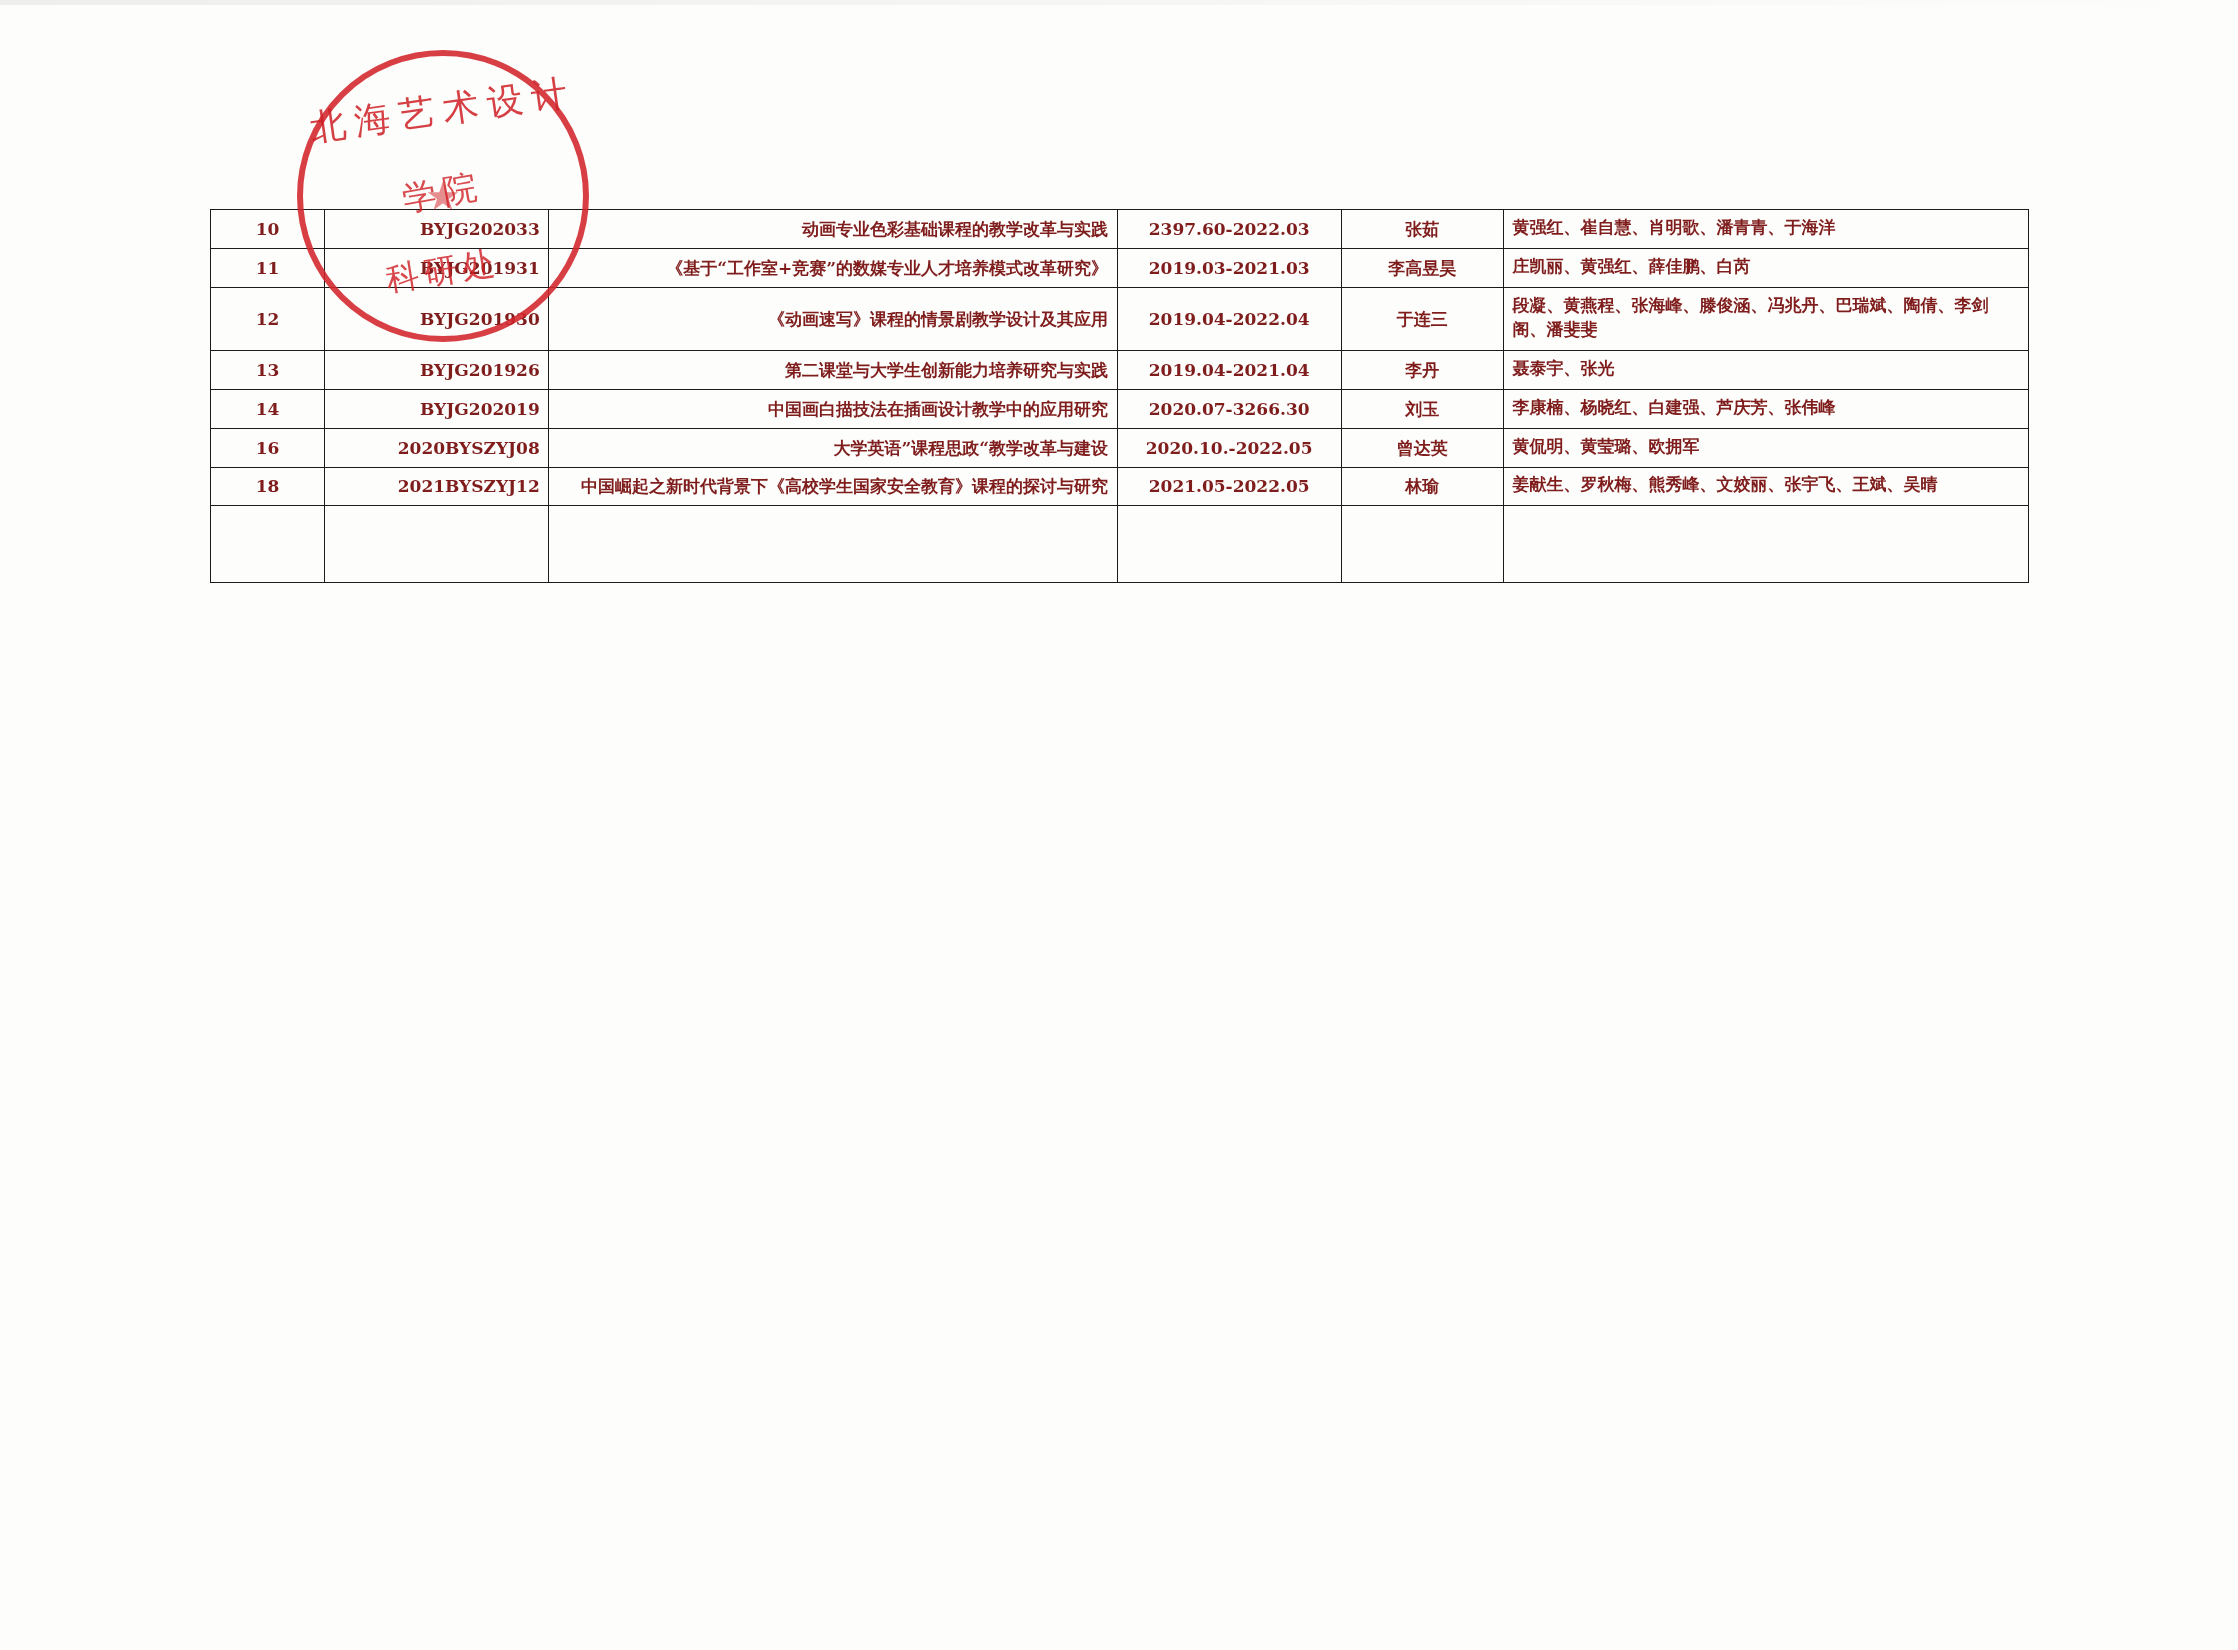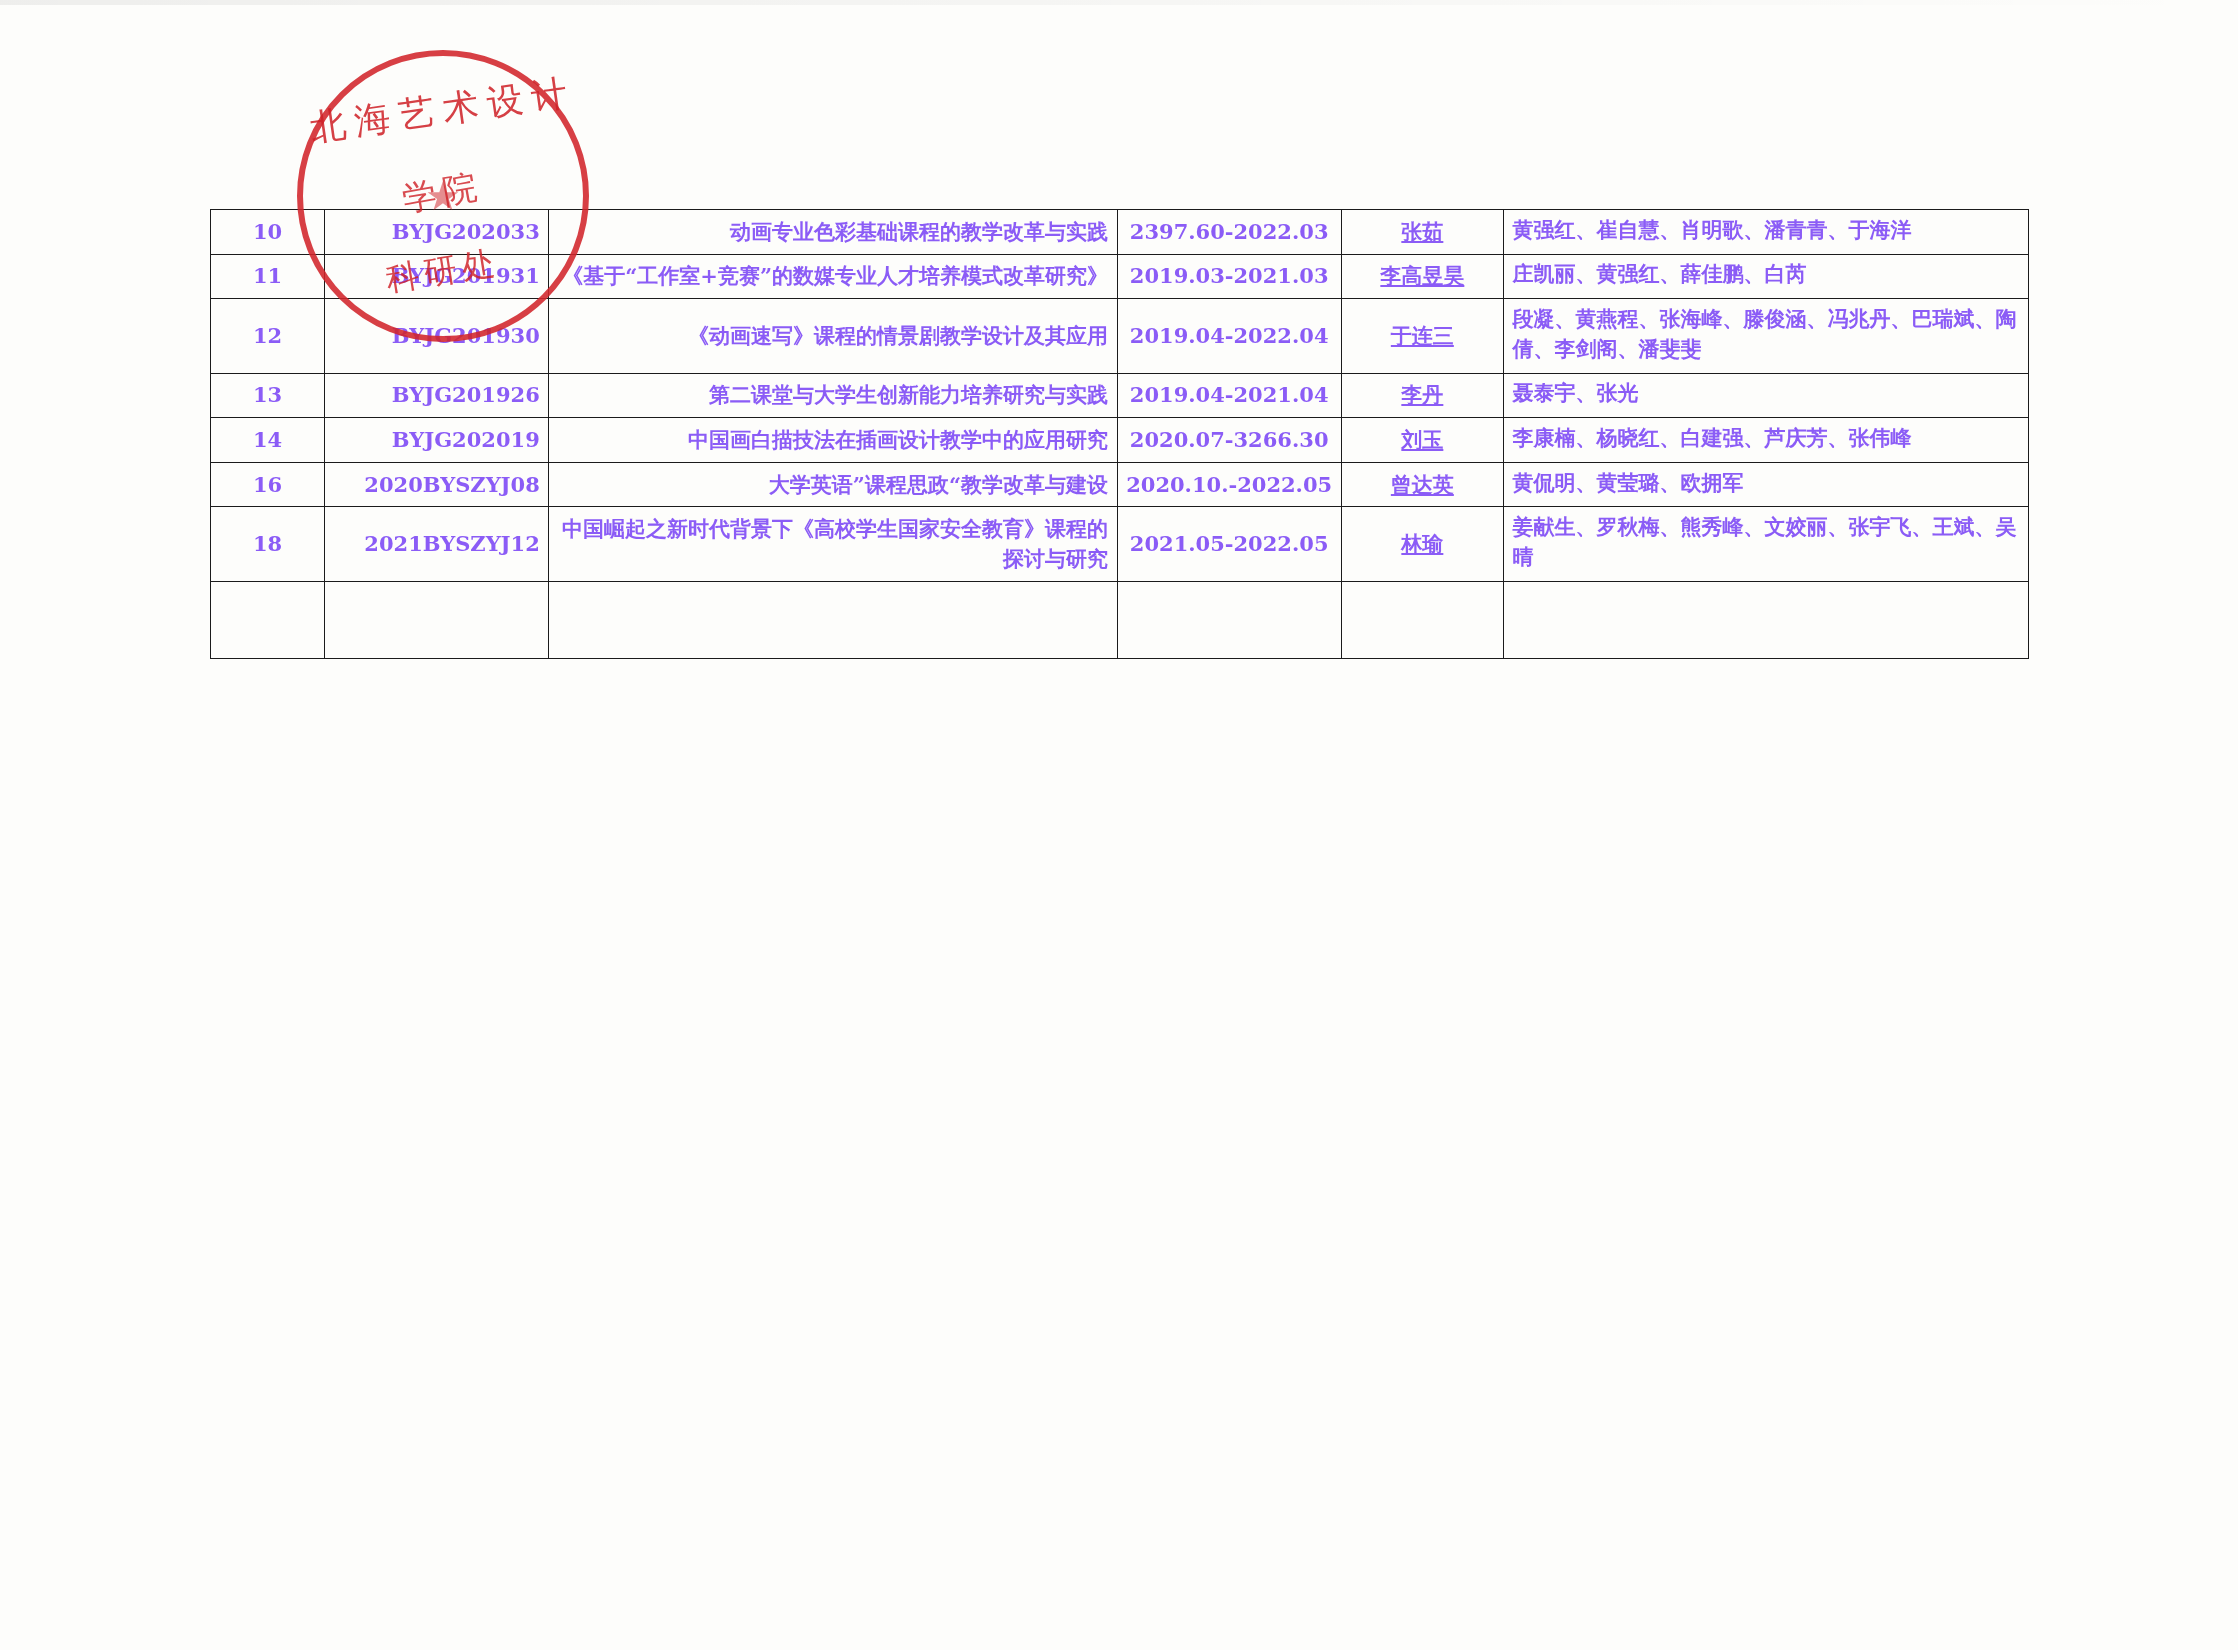--- a/index.html
+++ b/index.html
@@ -98,32 +98,32 @@
   }
   table.grid {
     border-collapse: collapse;
     width: 100%;
     table-layout: fixed;
     background: transparent;
   }
   table.grid td {
     border: 1.7px solid #1b1b1b;
     padding: 6.9px 8.6px;
-    font-size: 21px;
+    font-size: 17px;
     line-height: 1.42;
-    color: #8b5cf6;
+    color: #7f1d1d;
     vertical-align: middle;
     font-weight: 600;
     word-break: break-word;
   }
   .c-no    { width: 96px;  text-align: center; }
   .c-code  { width: 206px;  text-align: right; }
   .c-title { width: 550px;  text-align: right; }
   .c-date  { width: 206px;  text-align: center; }
-  .c-leader{ width: 144px;  text-align: center; text-decoration: underline; }
+  .c-leader{ width: 144px;  text-align: center; }
   .c-members { text-align: left; font-family: Liberation Mono, monospace; }
 
   td.c-code, td.c-no, td.c-date, td.c-leader { letter-spacing: 0px; }
   td.c-date { font-size: 20.6px; }
   tr.empty td { height: 62px; }
 
   
   .scan-edge-top {
     position: absolute;
     left: 0; top: 0; width: 100%; height: 5.2px;

